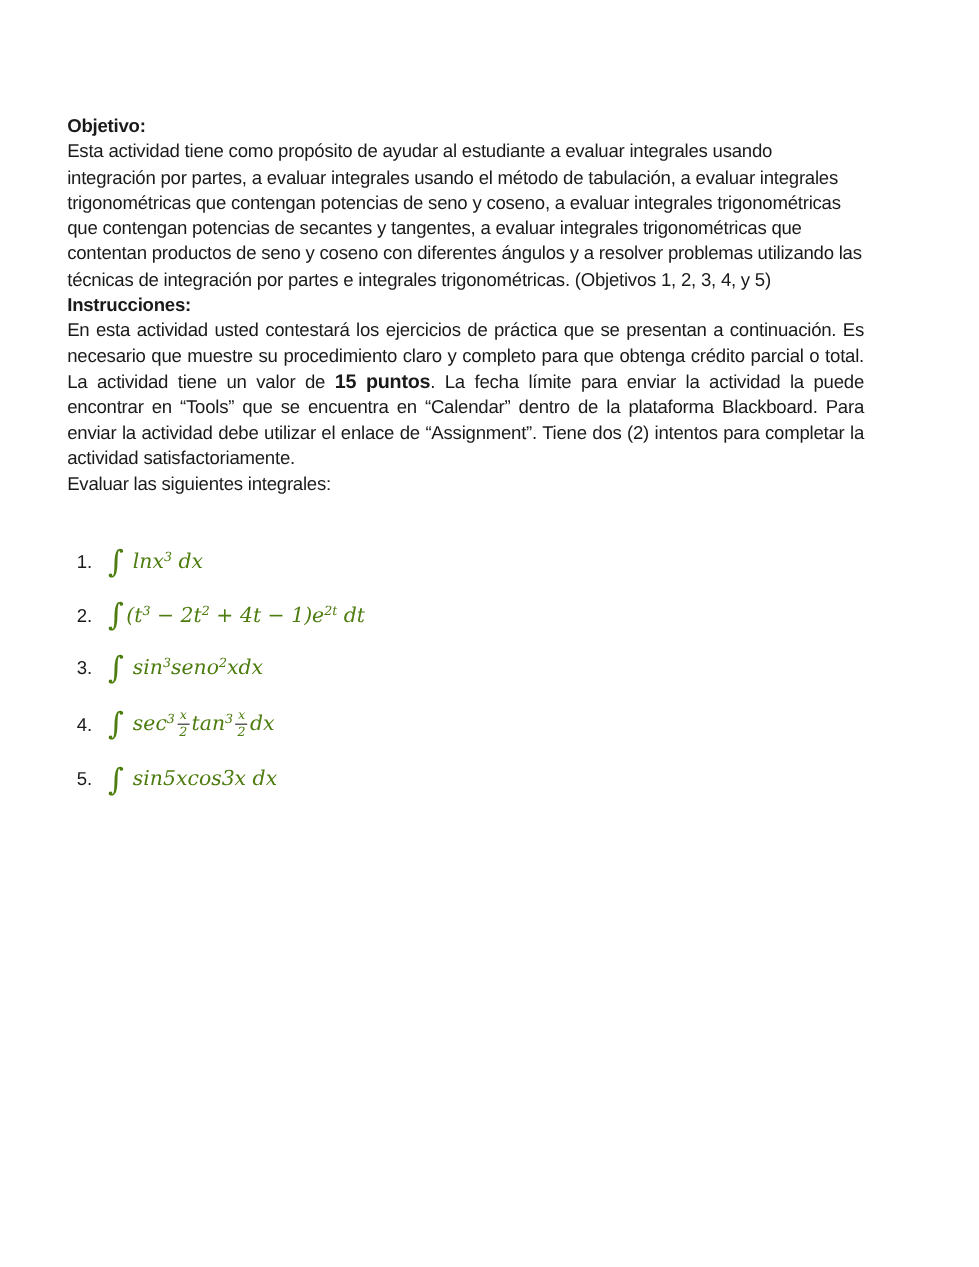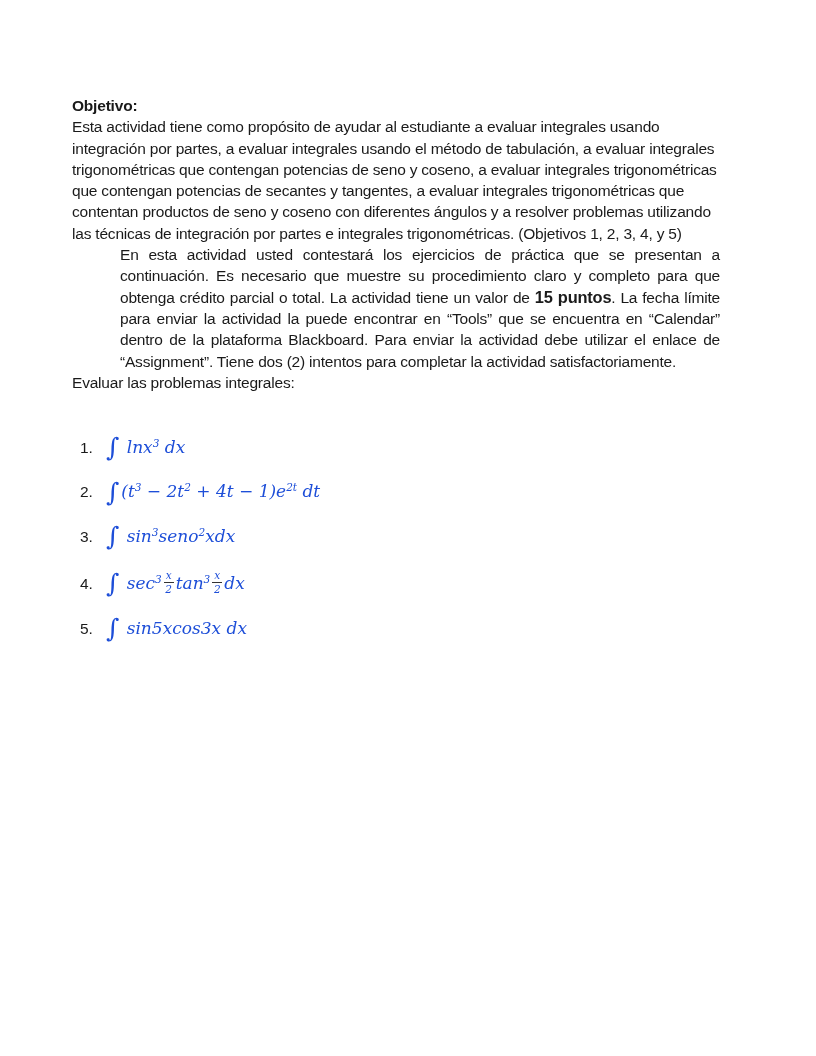--- a/index.html
+++ b/index.html
@@ -6,37 +6,36 @@
     margin: 0;
     padding: 0;
     background: #ffffff;
   }
   .page {
     position: relative;
     width: 816px;
     height: 1056px;
     background: #ffffff;
     box-sizing: border-box;
-    padding: 95px 96px 0 72px;
+    padding: 95px 96px 0 56px;
     overflow: hidden;
     font-family: "Liberation Sans", sans-serif;
     font-size: 15.5px;
     line-height: 21.3px;
     letter-spacing: -0.2px;
     color: #1a1a1a;
   }
   .heading {
     font-weight: bold;
   }
   p.para {
     margin: 0;
   }
   p.justified {
     text-align: justify;
-    margin-left: 48px;
   }
   .points-bold {
     font-weight: bold;
     font-size: 1.06em;
   }
   ol.problems {
     list-style: none;
     margin: 44px 0 0 8px;
     padding: 0;
   }
@@ -51,21 +50,21 @@
     flex: 0 0 26px;
     font-family: "Liberation Sans", sans-serif;
     font-size: 15.5px;
     color: #1a1a1a;
   }
   .math {
     font-family: "DejaVu Serif", "Liberation Serif", serif;
     font-style: italic;
     font-size: 17px;
     letter-spacing: 0;
-    color: #1d4ed8;
+    color: #4d7c0f;
     white-space: nowrap;
   }
   .math .int {
     font-style: normal;
     font-size: 1.5em;
     line-height: 0;
     vertical-align: -0.12em;
     margin-right: 2px;
   }
   .math sup {
@@ -93,24 +92,25 @@
 </style>
 </head>
 <body>
 
 <div class="page">
 
   <div class="heading">Objetivo:</div>
 
   <p class="para">Esta actividad tiene como propósito de ayudar al estudiante a evaluar integrales usando integración por partes, a evaluar integrales usando el método de tabulación, a evaluar integrales trigonométricas que contengan potencias de seno y coseno, a evaluar integrales trigonométricas que contengan potencias de secantes y tangentes, a evaluar integrales trigonométricas que contentan productos de seno y coseno con diferentes ángulos y a resolver problemas utilizando las técnicas de integración por partes e integrales trigonométricas. (Objetivos 1, 2, 3, 4, y 5)</p>
 
+  <div class="heading">Instrucciones:</div>
 
   <p class="para justified"><span>En esta actividad usted contestará los ejercicios de práctica que se presentan a continuación. Es necesario que muestre su procedimiento claro y completo para que obtenga crédito parcial o total. La actividad tiene un valor de </span><span class="points-bold">15 puntos</span><span>. La fecha límite para enviar la actividad la puede encontrar en “Tools” que se encuentra en “Calendar” dentro de la plataforma Blackboard. Para enviar la actividad debe utilizar el enlace de “Assignment”. Tiene dos (2) intentos para completar la actividad satisfactoriamente.</span></p>
 
-  <p class="para">Evaluar las problemas integrales:</p>
+  <p class="para">Evaluar las siguientes integrales:</p>
 
   <ol class="problems">
       <li class="problem">
         <span class="pnum">1.</span>
         <span class="math"><span class="int">∫</span><span> lnx</span><sup>3</sup><span> dx</span></span>
       </li>
       <li class="problem">
         <span class="pnum">2.</span>
         <span class="math"><span class="int">∫</span><span>(t</span><sup>3</sup><span> − 2t</span><sup>2</sup><span> + 4t − 1)e</span><sup>2t</sup><span> dt</span></span>
       </li>

